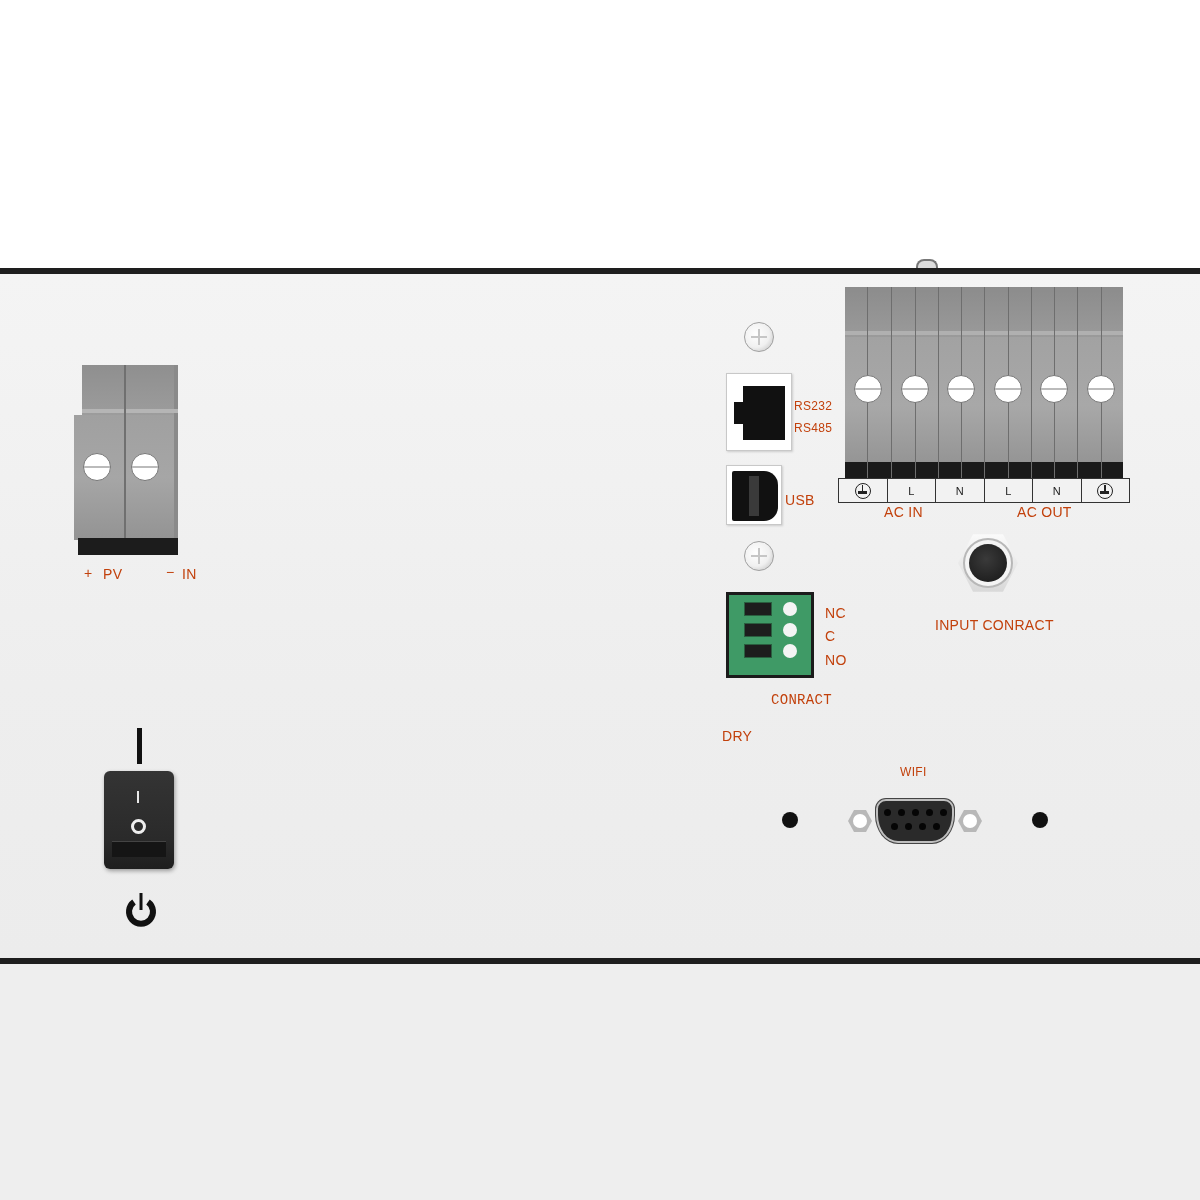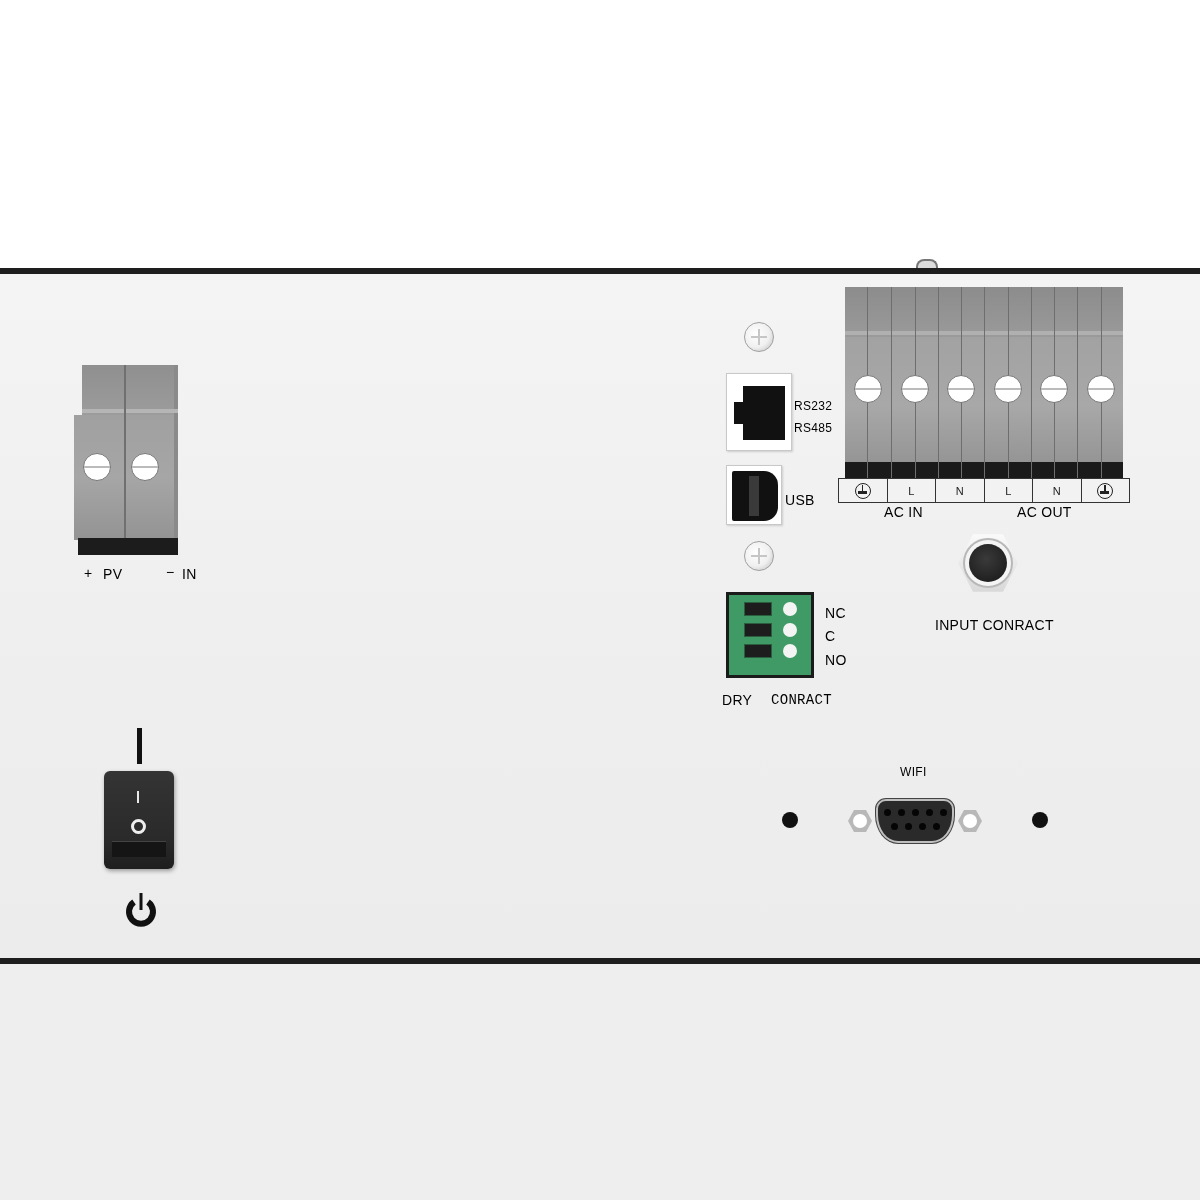--- a/index.html
+++ b/index.html
@@ -8,21 +8,21 @@
 
   .panel {
     position: absolute; left: 0; top: 268px; width: 1200px; height: 696px;
     background: linear-gradient(180deg, #f4f4f4 0%, #eeeeee 60%, #ececec 100%);
     border-top: 6px solid #1e1e1e; border-bottom: 6px solid #1e1e1e;
   }
   .below { position: absolute; left: 0; top: 964px; width: 1200px; height: 236px; background: #eeeeee; }
   .top-knob { position: absolute; left: 916px; top: 259px; width: 22px; height: 10px;
     border: 2px solid #777; border-bottom: none; border-radius: 8px 8px 0 0; background: #ddd; }
 
-  .lbl { position: absolute; font-size: 14px; font-weight: 400; letter-spacing: 0.3px; white-space: nowrap; color: #000000; }
+  .lbl { position: absolute; font-size: 14px; font-weight: 400; letter-spacing: 0.3px; white-space: nowrap; color: #c2410c; }
   .lbl.small { font-size: 12px; }
 
   
   .pv-block { position: absolute; left: 74px; top: 365px; width: 104px; height: 190px; }
   .pv-top { position: absolute; left: 8px; top: 0; width: 96px; height: 50px; background: linear-gradient(180deg,#8f8f8f,#9c9c9c); border-right: 4px solid #8a8a8a; }
   .pv-top-stripe { position: absolute; left: 8px; top: 44px; width: 96px; height: 4px; background: #b5b5b5; }
   .pv-body { position: absolute; left: 0; top: 50px; width: 104px; height: 125px; background: linear-gradient(180deg,#a0a0a0 0%,#a6a6a6 50%,#939393 100%); border-right: 4px solid #8a8a8a; }
   .pv-split { position: absolute; left: 50px; top: 0; width: 2px; height: 190px; background: #707070; }
   .pv-base { position: absolute; left: 4px; top: 173px; width: 100px; height: 17px; background: #1c1c1c; }
   .pv-hole { position: absolute; top: 88px; width: 28px; height: 28px; border-radius: 50%; background: #fff; border: 1px solid #777; }
@@ -186,21 +186,21 @@
   <div class="dry-slot" style="top:7px"></div>
   <div class="dry-slot" style="top:28px"></div>
   <div class="dry-slot" style="top:49px"></div>
   <div class="dry-dot" style="top:7px"></div>
   <div class="dry-dot" style="top:28px"></div>
   <div class="dry-dot" style="top:49px"></div>
 </div>
 <span class="lbl" style="left:825px; top:605px;">NC</span>
 <span class="lbl" style="left:825px; top:628px;">C</span>
 <span class="lbl" style="left:825px; top:652px;">NO</span>
-<span class="lbl" style="left:722px; top:692px;">DRY</span>
+<span class="lbl" style="left:722px; top:728px;">DRY</span>
 <span class="lbl" style="left:771px; top:692px;font-family:Liberation Mono, monospace;">CONRACT</span>
 
 <span class="lbl small" style="left:900px; top:765px;">WIFI</span>
 <div class="hole" style="left:782px; top:812px;"></div>
 <div class="hole" style="left:1032px; top:812px;"></div>
 <div class="hexnut" style="left:848px; top:810px;"></div>
 <div class="hexnut" style="left:958px; top:810px;"></div>
 <div class="db9">
   <div class="pin" style="left:6px; top:8px"></div>
   <div class="pin" style="left:20px; top:8px"></div>

